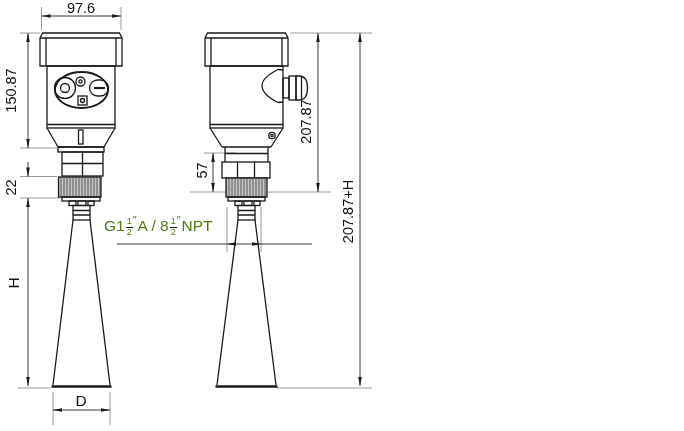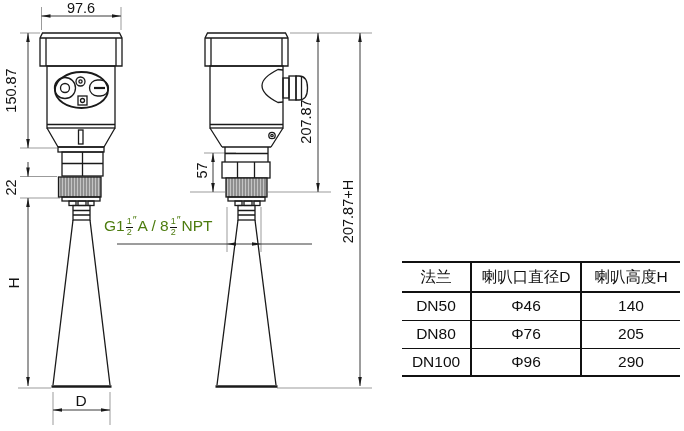--- a/index.html
+++ b/index.html
@@ -208,40 +208,14 @@
       <span class="prime">″</span>
       <span>A / 8</span>
       <span class="frac">
         <span class="fn">1</span>
         <span class="fd">2</span>
       </span>
       <span class="prime">″</span>
       <span>NPT</span>
   </div>
 
-  <table class="spec-table">
-    <thead>
-      <tr>
-        <th class="c1">法兰</th>
-        <th class="c2">喇叭口直径D</th>
-        <th class="c3">喇叭高度H</th>
-      </tr>
-    </thead>
-    <tbody>
-      <tr>
-        <td>DN50</td>
-        <td>Φ46</td>
-        <td>140</td>
-      </tr>
-      <tr>
-        <td>DN80</td>
-        <td>Φ76</td>
-        <td>205</td>
-      </tr>
-      <tr>
-        <td>DN100</td>
-        <td>Φ96</td>
-        <td>290</td>
-      </tr>
-    </tbody>
-  </table>
 
 </div>
 
 </body></html>

